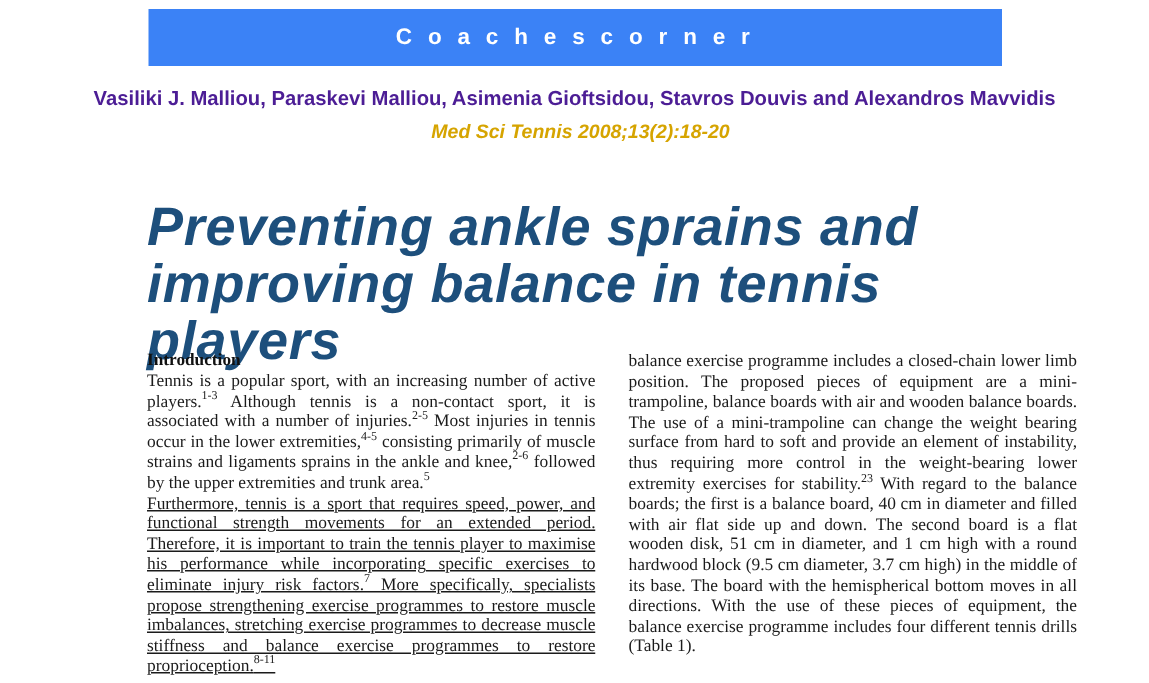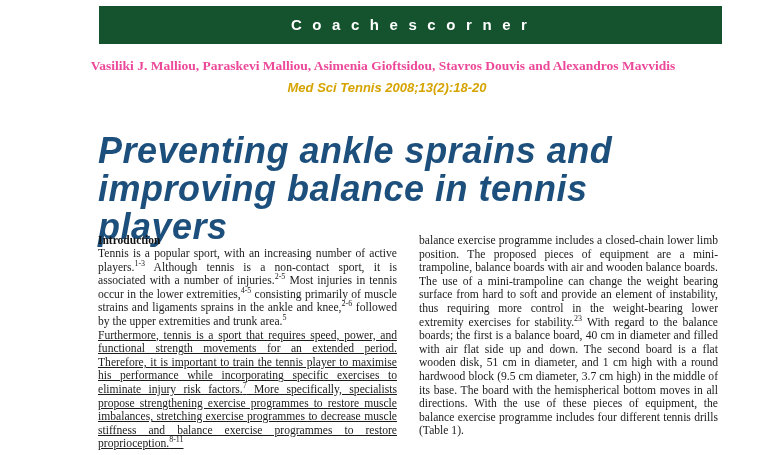--- a/index.html
+++ b/index.html
@@ -17,43 +17,43 @@
   .page {
     position: relative;
     width: 766px;
     height: 455px;
   }
   
   .banner {
     position: absolute;
     left: 99px;
     top: 6px;
-    width: 623px;
+    width: 569px;
     height: 38px;
-    background: #14532d;
+    background: #3b82f6;
   }
   .banner-text {
     color: #ffffff;
     font-family: "Liberation Sans", sans-serif;
     font-weight: bold;
     font-size: 15px;
     letter-spacing: 3.2px;
     text-align: center;
     line-height: 38px;
     width: 100%;
   }
   
   .authors {
     position: absolute;
     left: 0;
     top: 58px;
     width: 766px;
     text-align: center;
-    color: #ec4899;
-    font-family: Liberation Serif, serif;
+    color: #4c1d95;
+    font-family: Liberation Sans, sans-serif;
     font-weight: bold;
     font-size: 13.5px;
   }
   .citation {
     position: absolute;
     left: 4px;
     top: 80px;
     width: 766px;
     text-align: center;
     color: #d6a400;

